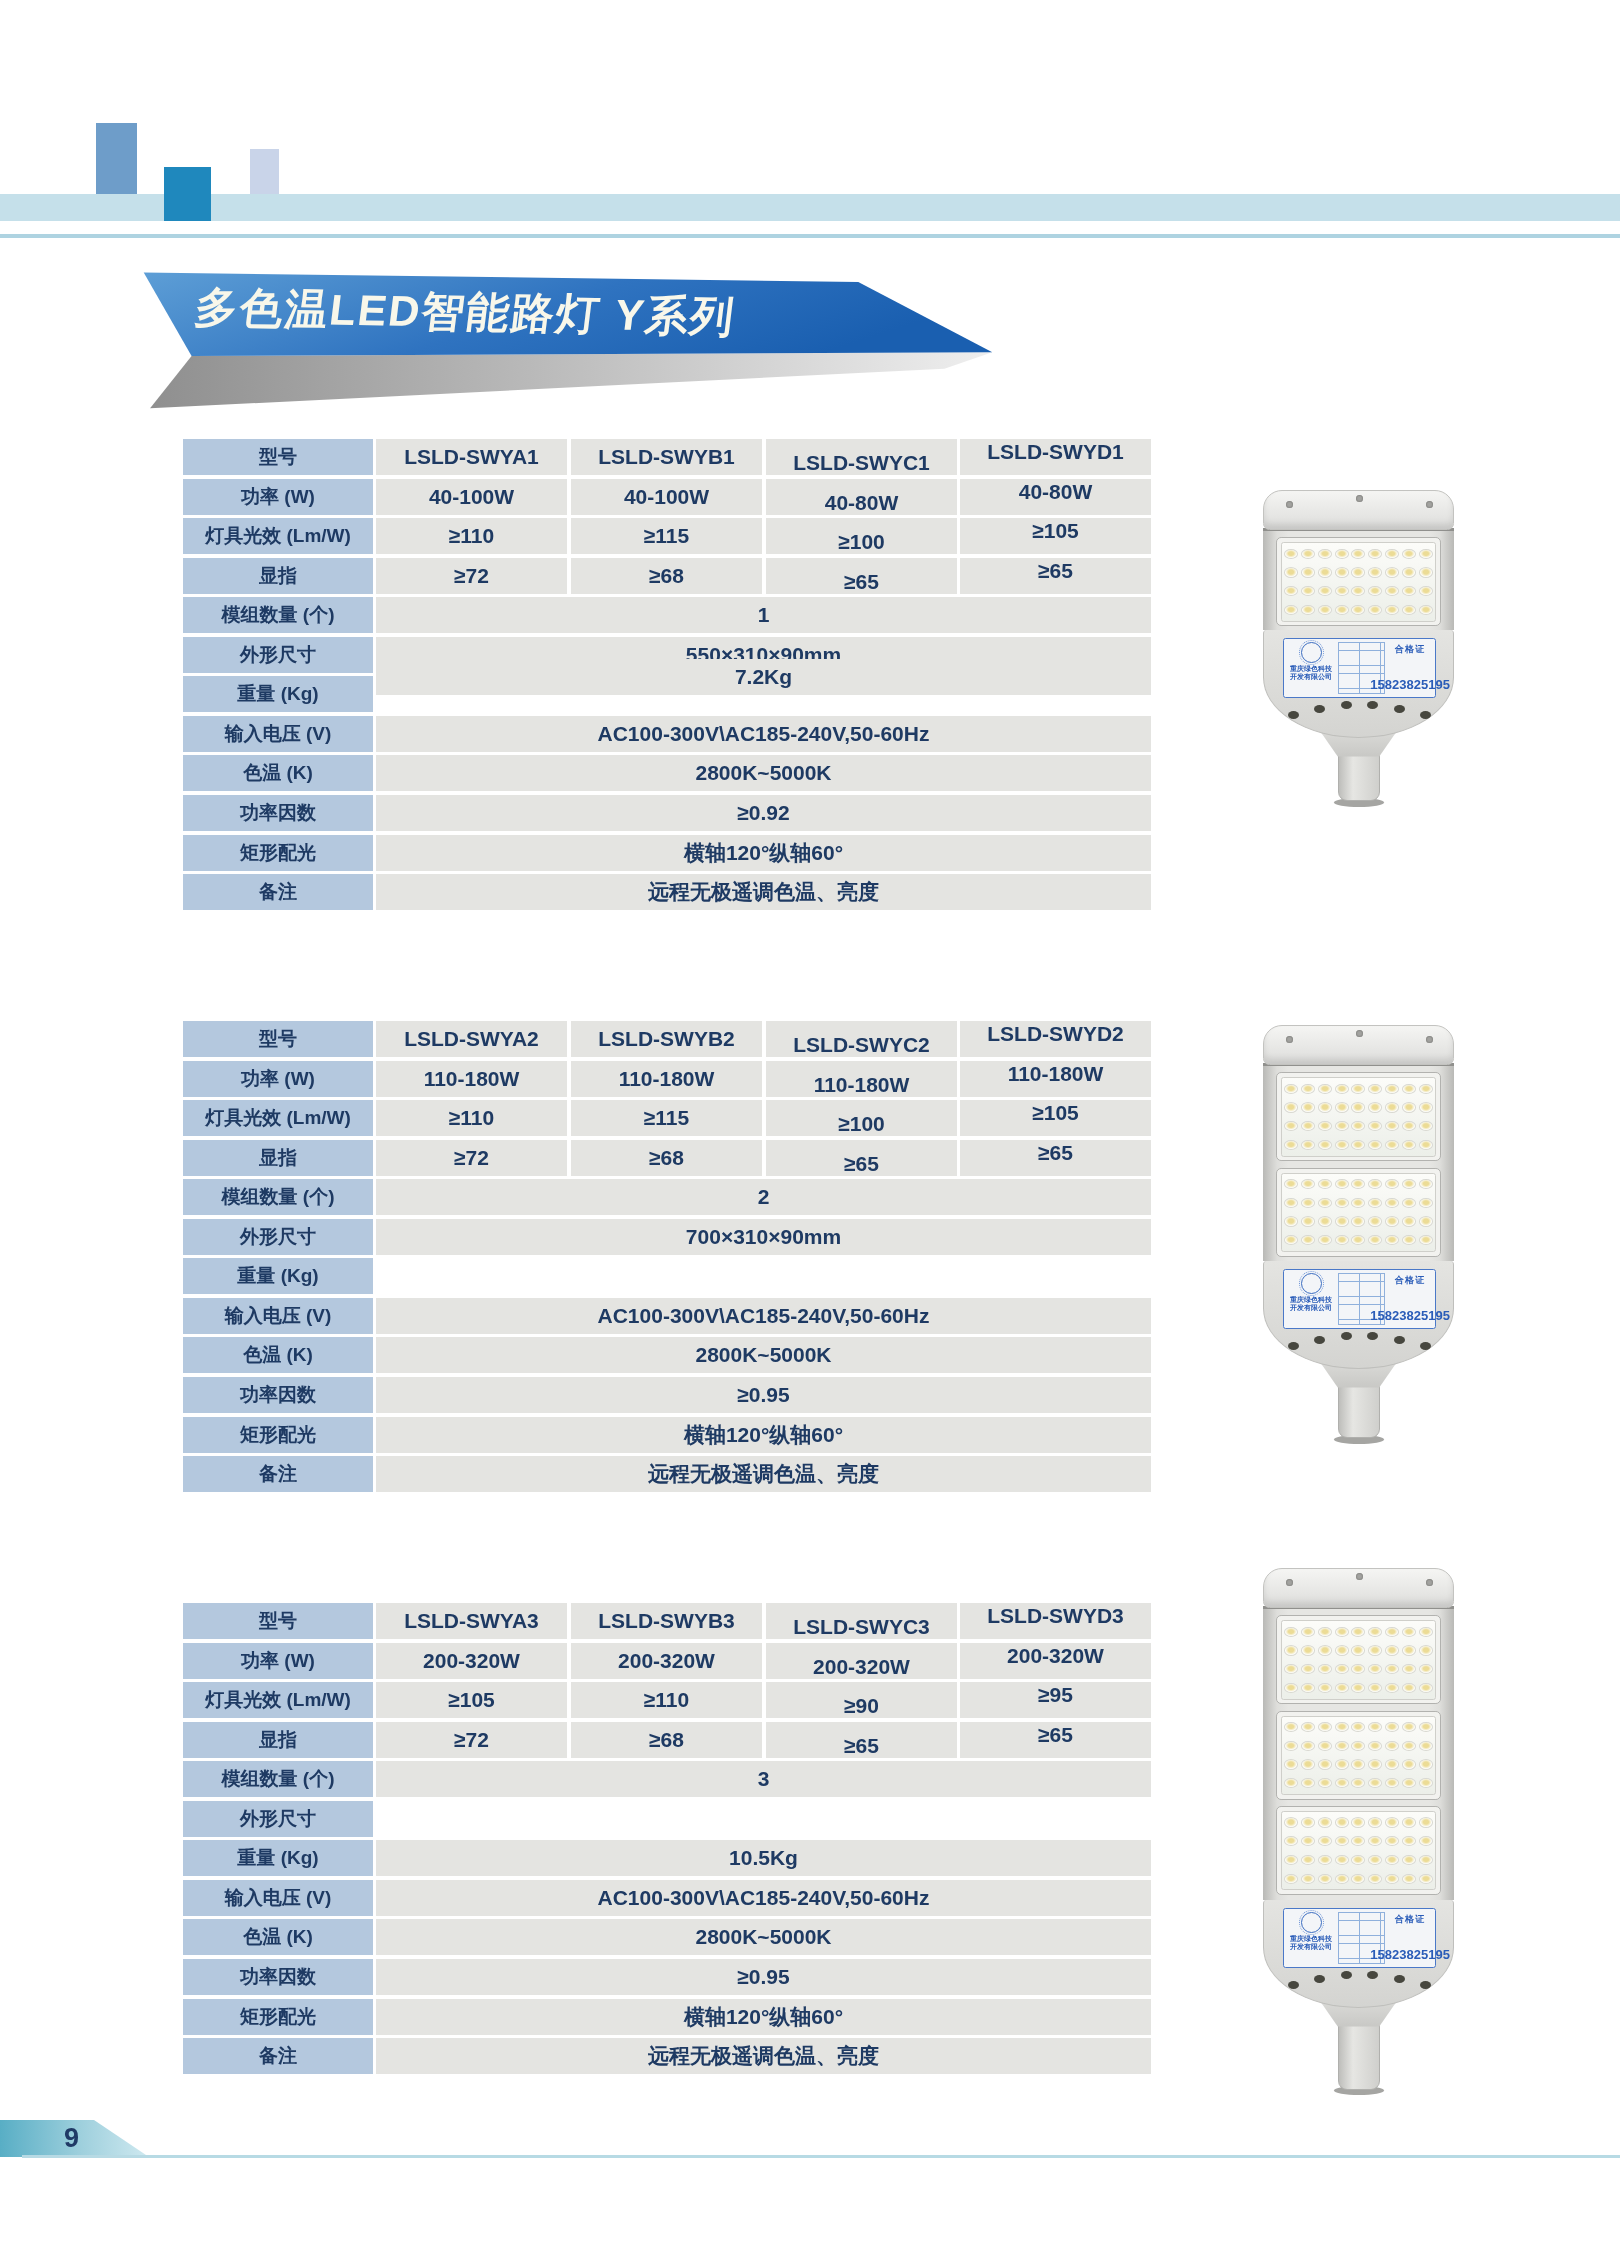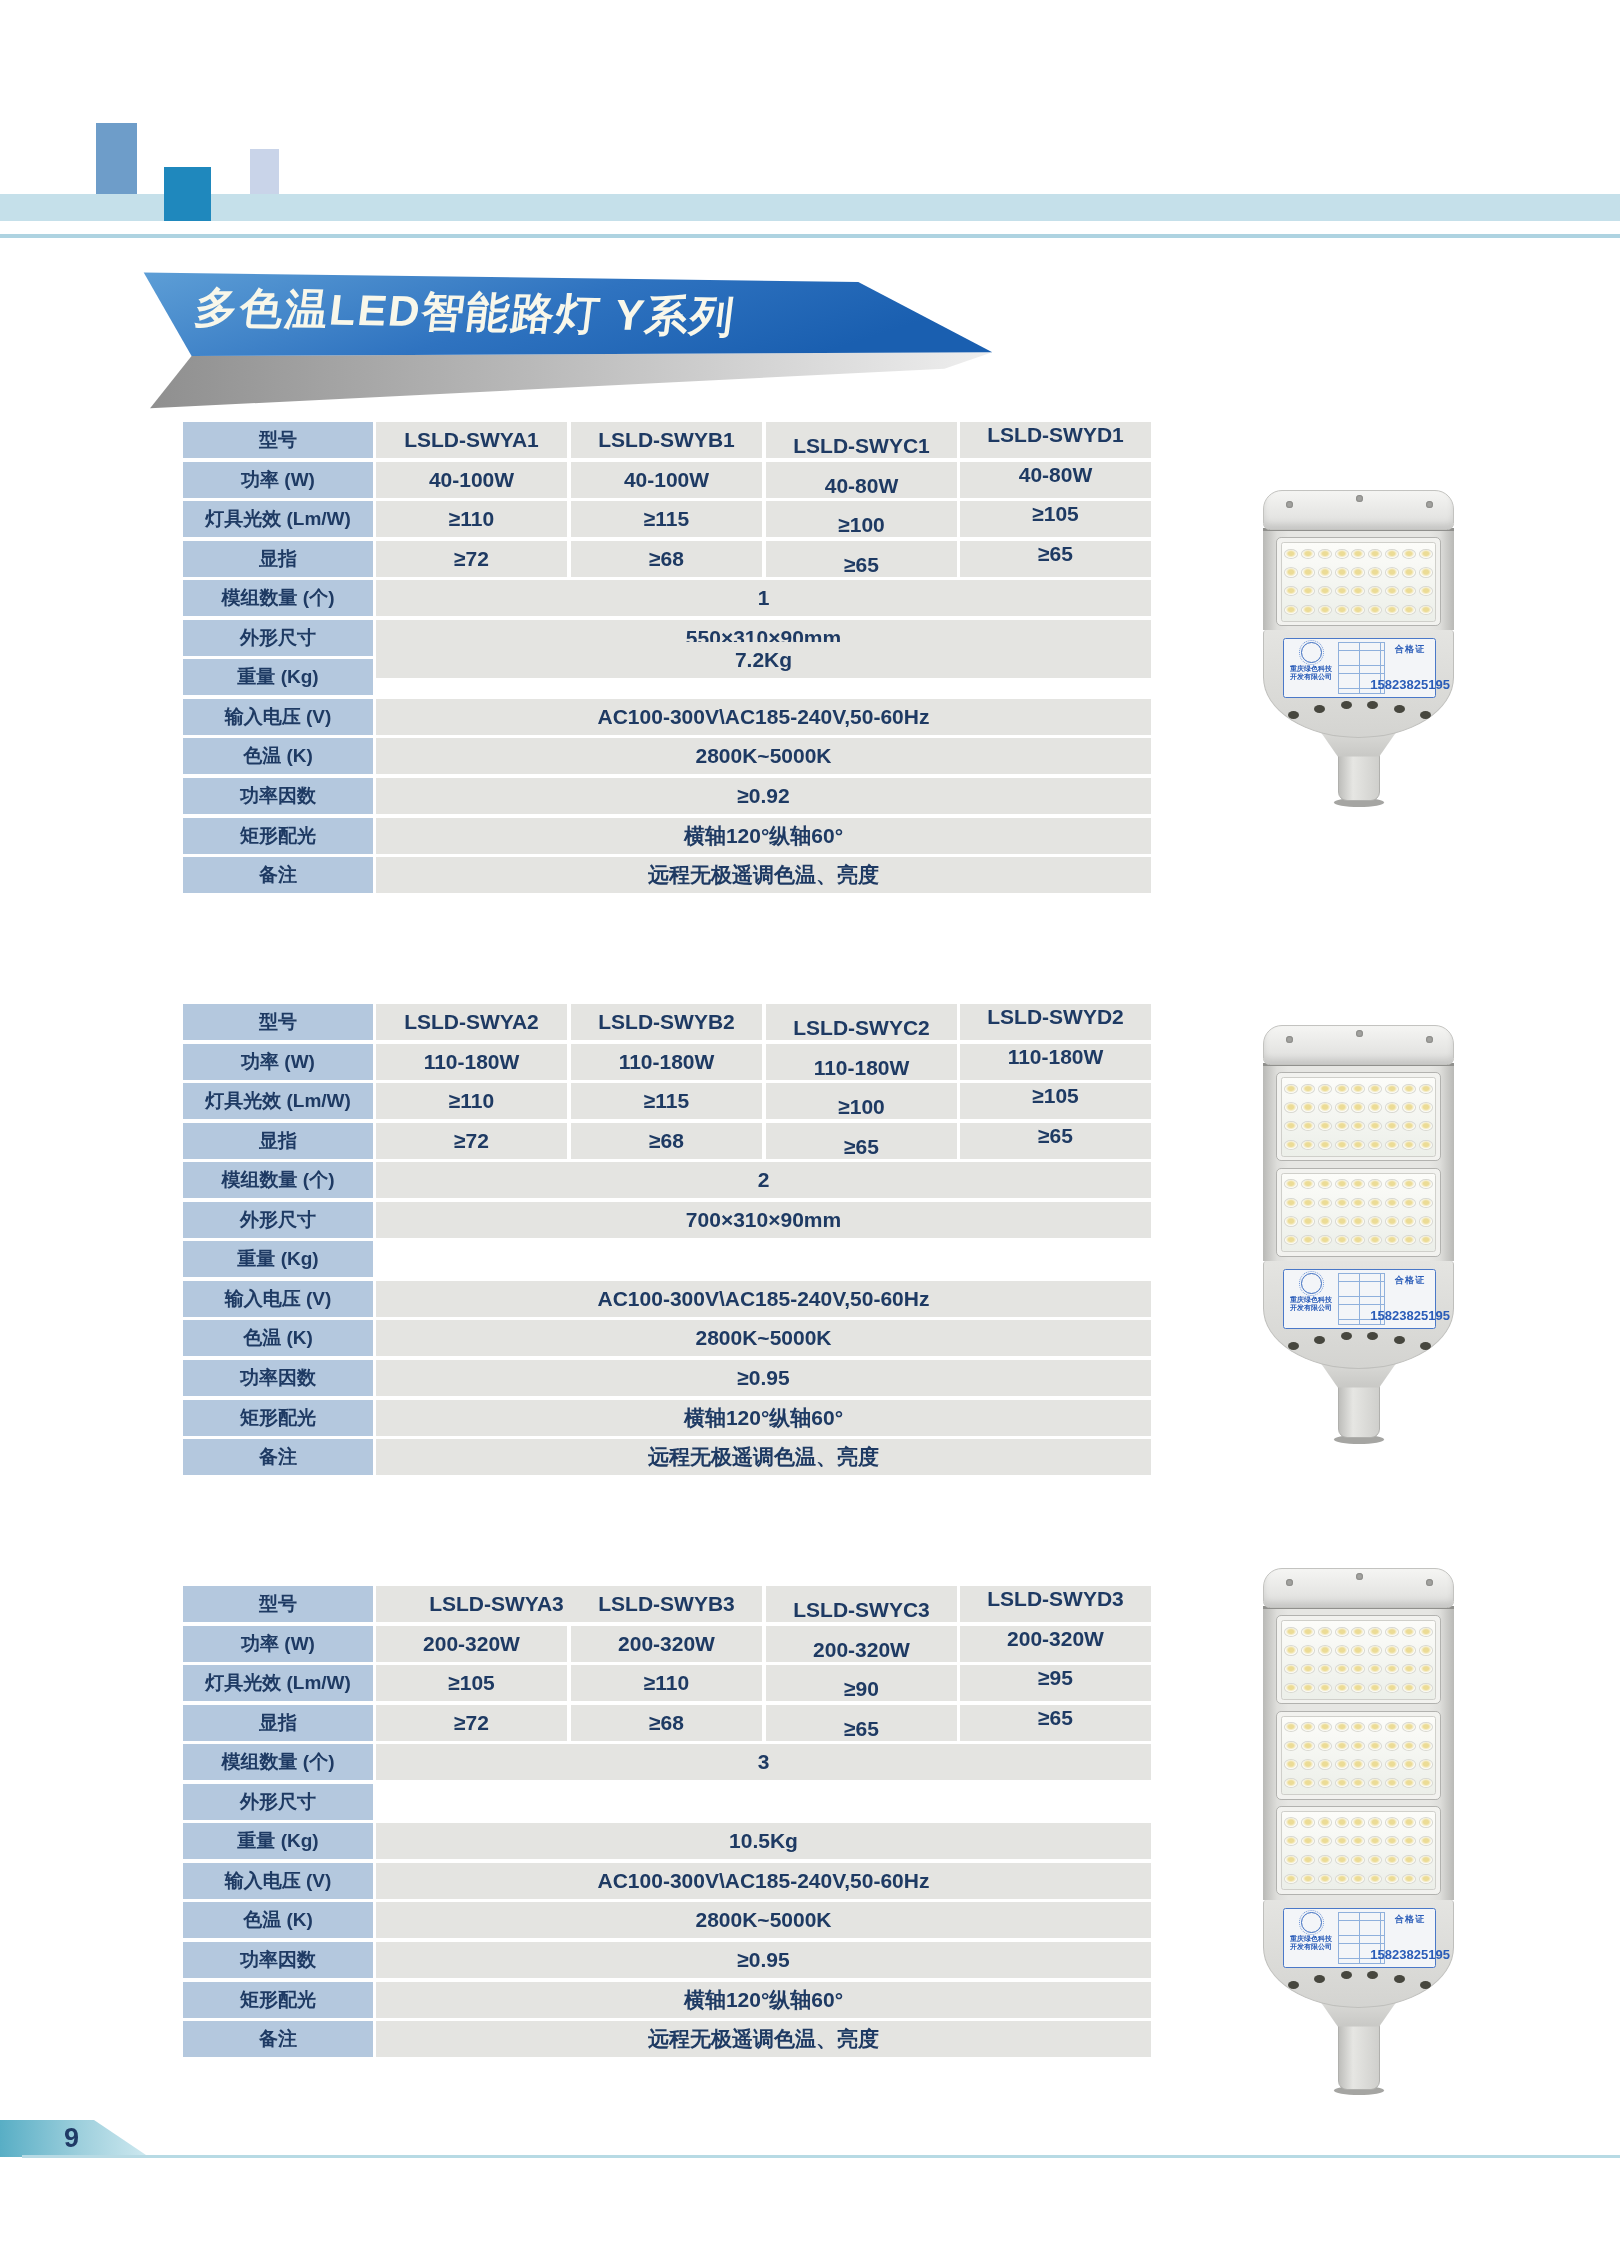--- a/index.html
+++ b/index.html
@@ -14,21 +14,21 @@
   .band{position:absolute;left:0;top:194px;width:1621px;height:27.4px;background:#c5e0ea;}
   .hairline{position:absolute;left:0;top:234px;width:1621px;height:3.8px;background:#aed3e1;}
 
   
   .banner-svg{position:absolute;left:115px;top:255px;}
   .banner-title{position:absolute;left:195px;top:278px;width:791px;height:74px;
       display:flex;align-items:center;color:#f8f7ea;font-size:43px;font-weight:bold;
       letter-spacing:1.9px;transform:rotate(1deg) skewX(-6deg);z-index:3;white-space:nowrap;}
 
   
-  .spec-table{position:absolute;width:969px;height:475px;}
+  .spec-table{position:absolute;width:969px;height:475px;margin-top:17px;}
   .cell{position:absolute;display:flex;align-items:center;justify-content:center;text-align:center;}
   .label-cell{background:#b4c8de;color:#1e3a63;font-weight:bold;font-size:19px;}
   .data-cell{background:#e4e4e1;color:#1e3a63;font-weight:bold;font-size:21px;}
   .cell span{display:block;}
 
   
   .lamp{position:absolute;width:191px;}
   .lamp>div{position:absolute;left:0;width:191px;}
   .cap{top:0;height:40px;background:linear-gradient(#f5f5f3,#dddddb);
        border:1.3px solid #c3c3c0;border-radius:19px 19px 6.4px 6.4px;box-sizing:border-box;
@@ -324,21 +324,21 @@
         <span>备注</span>
       </div>
       <div class="cell data-cell" style="left: 193px; top: 435px; width: 775px; height: 36px;">
         <span>远程无极遥调色温、亮度</span>
       </div>
     </div>
   <div class="spec-table" style="left:183px;top:1586px;">
       <div class="cell label-cell" style="left: 0px; top: 0px; width: 190px; height: 36px;">
         <span>型号</span>
       </div>
-      <div class="cell data-cell" style="left: 193px; top: 0px; width: 191px; height: 36px; padding-left: 25px;">
+      <div class="cell data-cell" style="left: 193px; top: 0px; width: 191px; height: 36px;">
         <span>LSLD-SWYA3</span>
       </div>
       <div class="cell data-cell" style="left: 388px; top: 0px; width: 191px; height: 36px;">
         <span>LSLD-SWYB3</span>
       </div>
       <div class="cell data-cell" style="left: 583px; top: 0px; width: 191px; height: 36px;">
         <span style="transform: translateY(6.4px);">LSLD-SWYC3</span>
       </div>
       <div class="cell data-cell" style="left: 777px; top: 0px; width: 191px; height: 36px;">
         <span style="transform: translateY(-5.1px);">LSLD-SWYD3</span>

